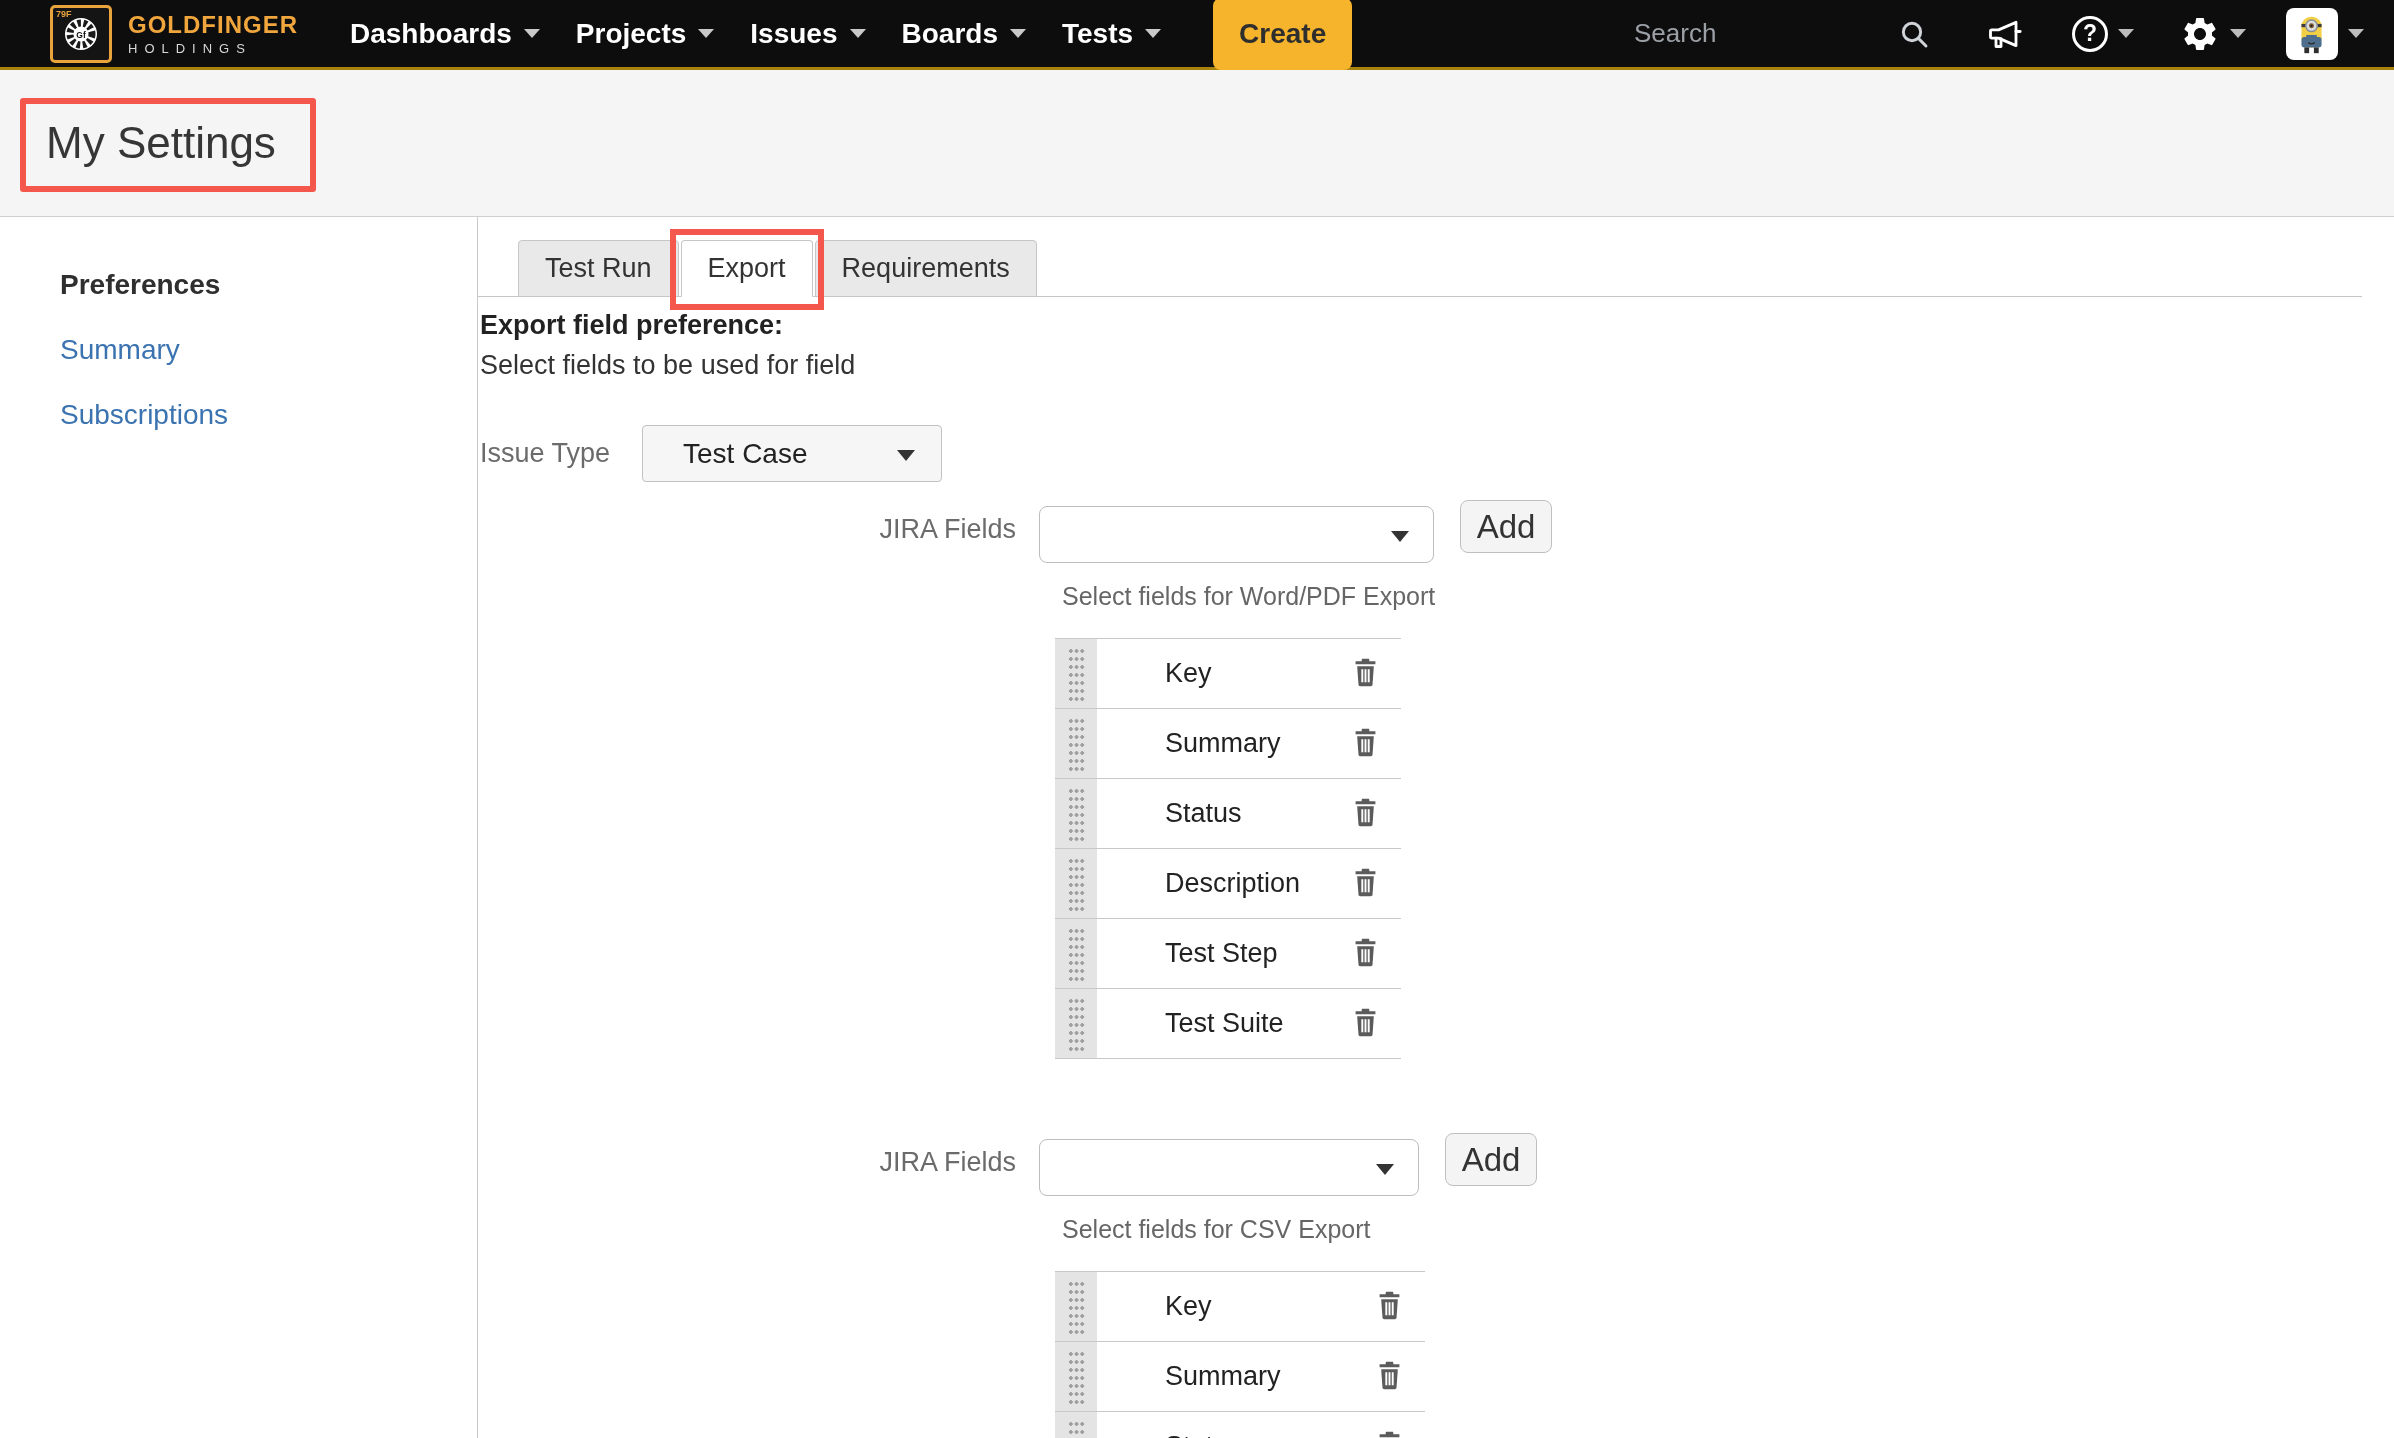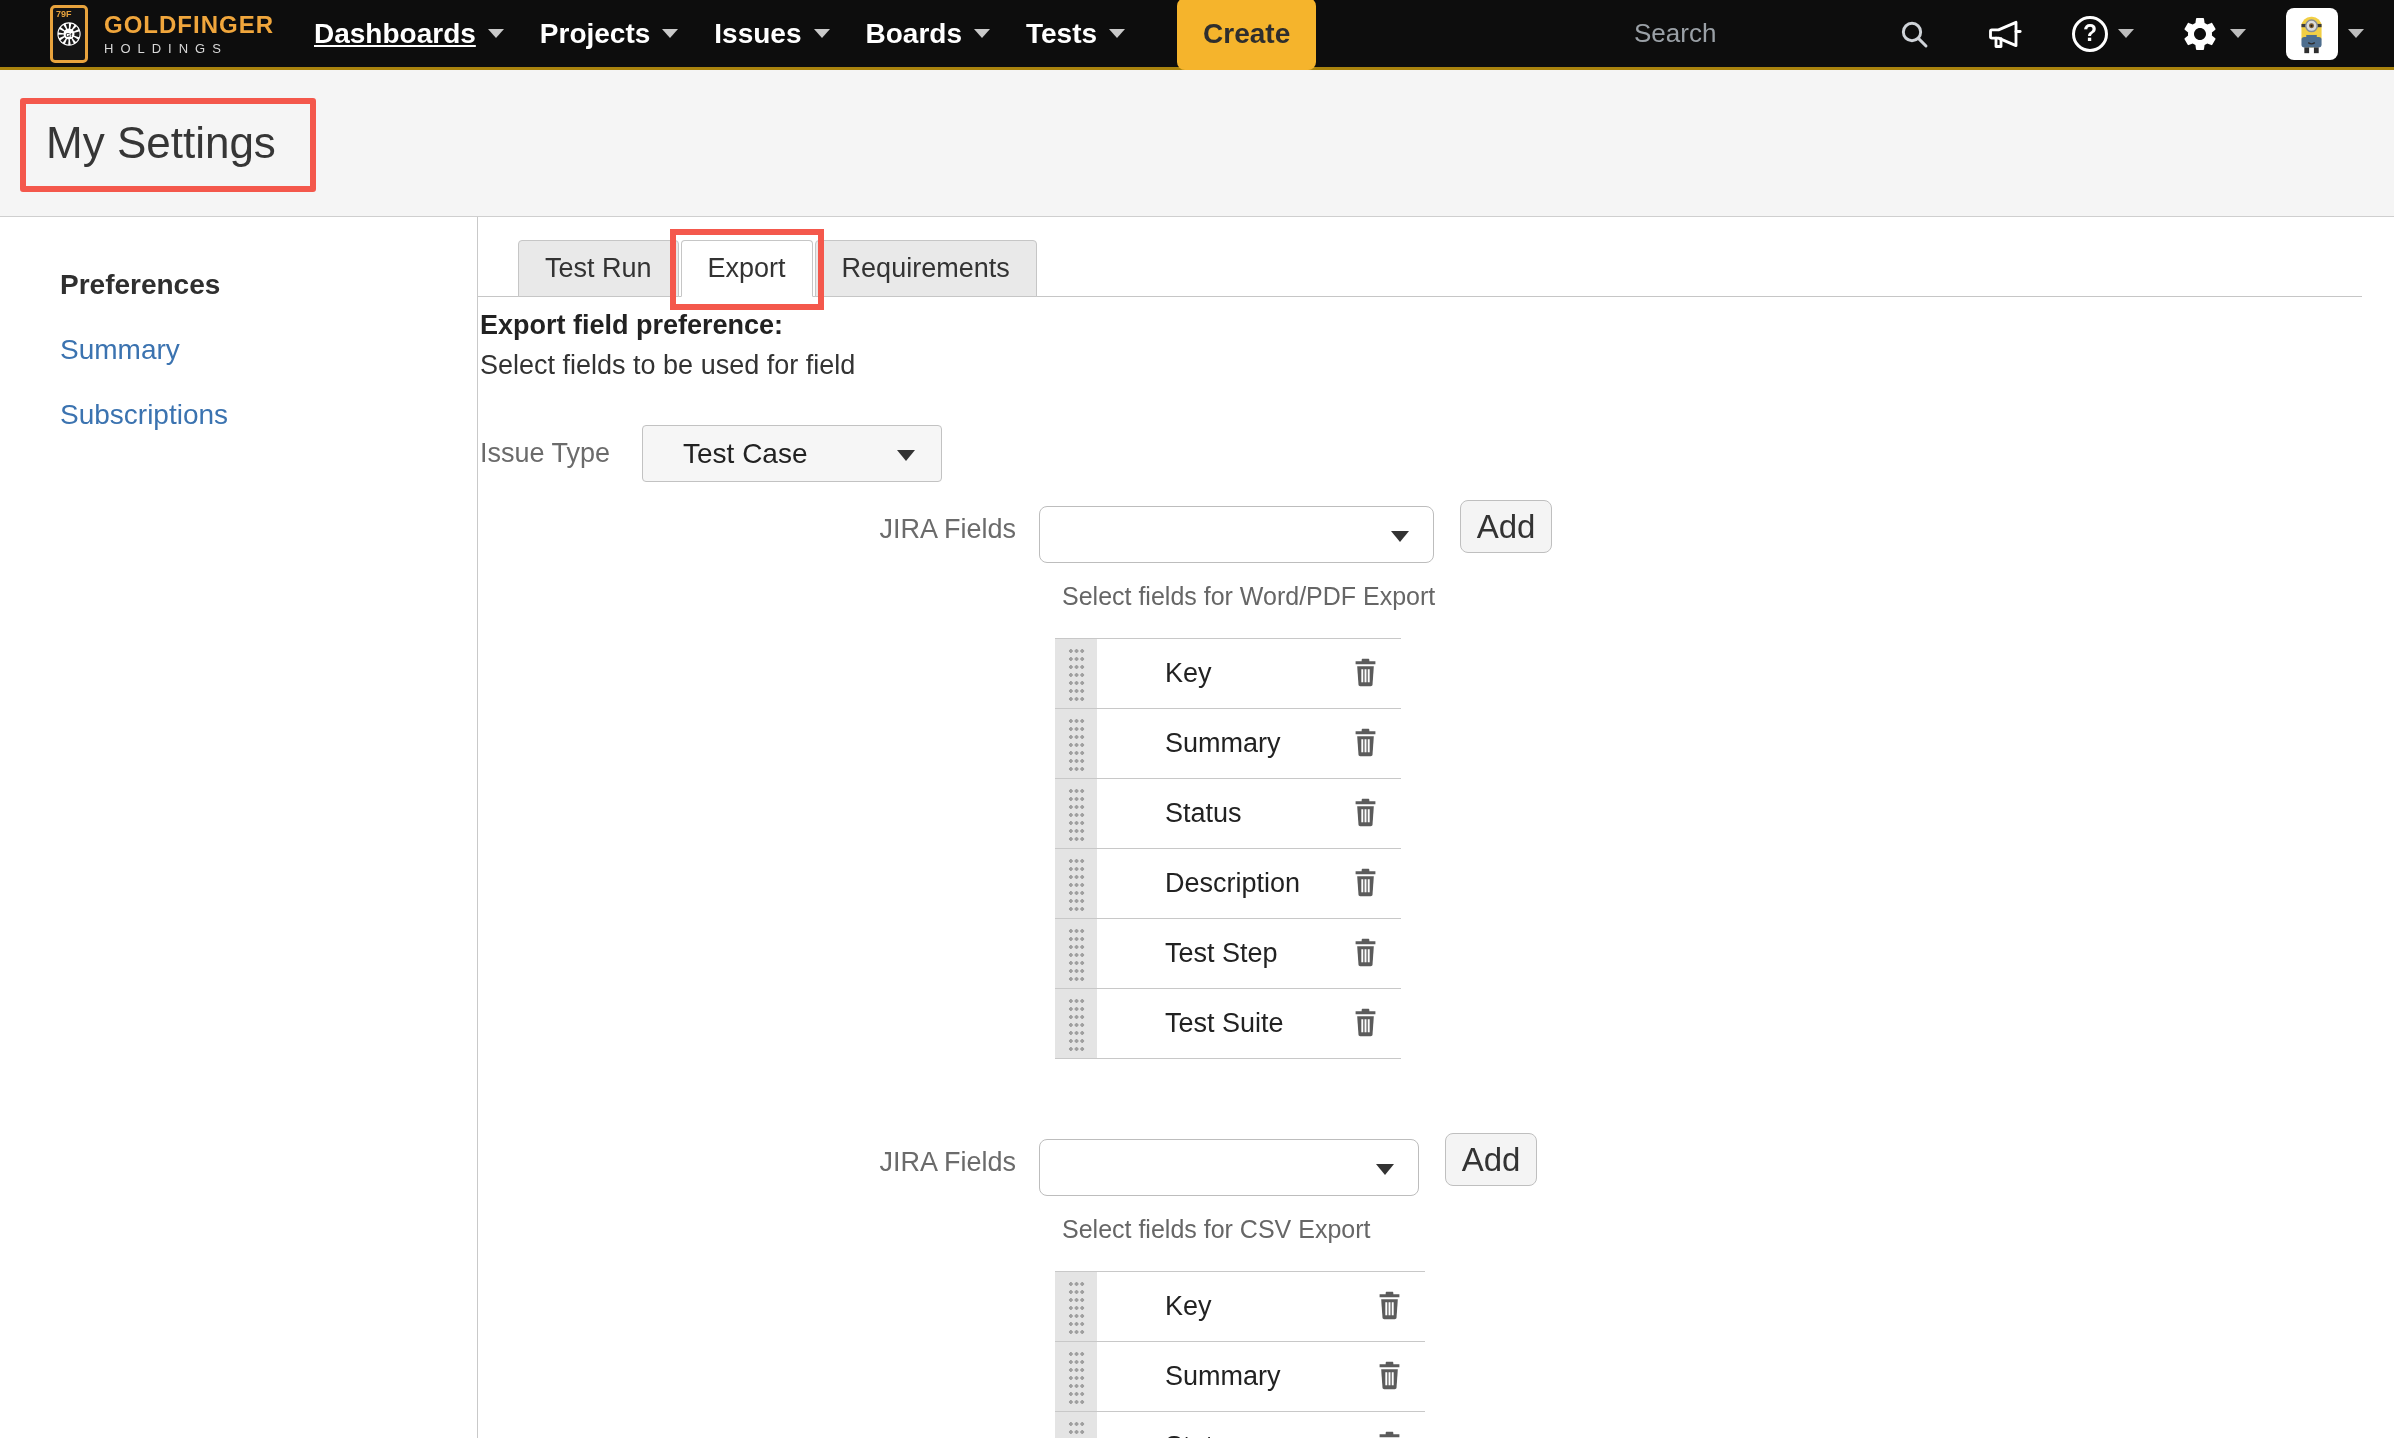--- a/index.html
+++ b/index.html
@@ -13,36 +13,36 @@
 
   
   .topnav {
     height:70px; background:#0d0d0d;
     border-bottom:3px solid #a9830e;
     display:flex; align-items:center;
     padding-left:50px; padding-right:30px;
   }
   .brand { display:flex; align-items:center; }
   .logo-box {
-    width:38px; height:58px; background:#141414;
+    width:62px; height:58px; background:#141414;
     border:3px solid #e8a33d; border-radius:5px;
     position:relative; display:flex; align-items:center; justify-content:center;
     flex:0 0 auto;
   }
   .logo-badge { position:absolute; top:1px; left:3px; font-size:9px; color:#e8a33d; font-weight:bold; }
   .brand-text { margin-left:16px; line-height:1; }
   .brand-name { color:#f0a63c; font-weight:bold; font-size:24px; letter-spacing:1px; }
   .brand-sub  { color:#d8d8d8; font-size:13px; letter-spacing:7px; margin-top:5px; }
 
   .nav-menu { display:flex; align-items:center; margin-left:40px; }
   .nav-item {
     display:flex; align-items:center; color:#fff; font-size:28px; font-weight:bold;
     margin-left:36px; cursor:pointer; white-space:nowrap;
   }
-  .nav-item:first-child { margin-left:0;text-decoration:underline; }
+  .nav-item:first-child { margin-left:12px; }
   .caret-down {
     width:0; height:0; border-left:8px solid transparent; border-right:8px solid transparent;
     border-top:9px solid #c9c9c9; margin-left:12px; display:inline-block;
   }
   .create-btn {
     margin-left:52px; background:#f5b42c; color:#2e2e2e;
     font-size:28px; font-weight:bold; border:none; border-radius:8px;
     padding:20px 26px; cursor:pointer; font-family:inherit;
   }
 

